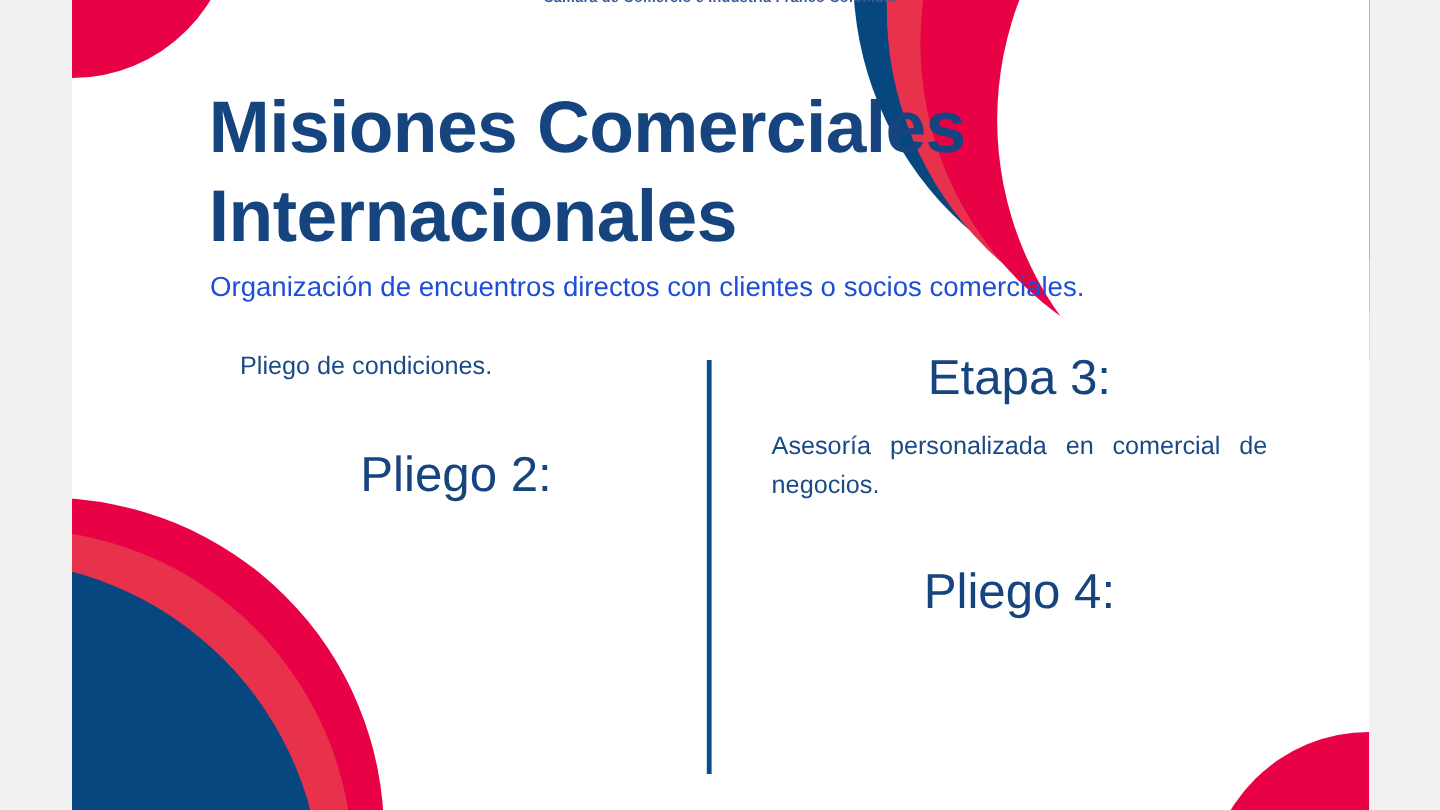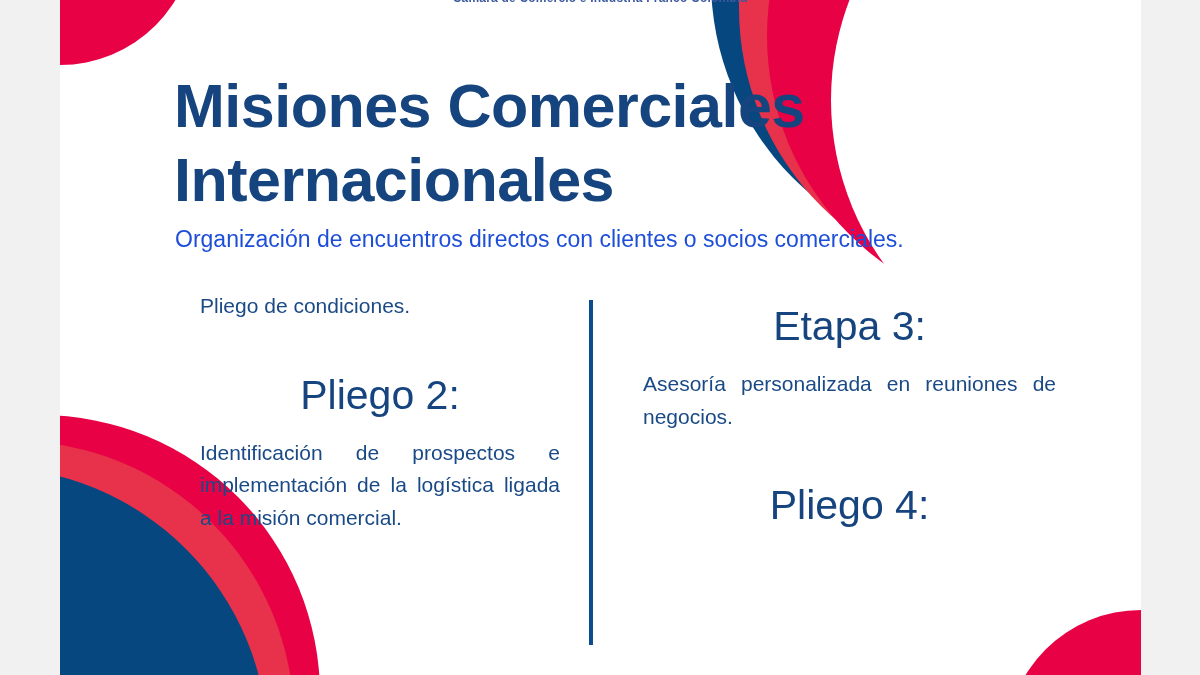--- a/index.html
+++ b/index.html
@@ -126,21 +126,21 @@
     height: 345px;
     background: #0c4b8c;
     z-index: 6;
   }
 
   .col {
     position: absolute;
     top: 290px;
   }
   .col-left  { left: 140px;  width: 360px; }
-  .col-right { left: 583px;  width: 413px; margin-top: 12px; }
+  .col-right { left: 583px;  width: 413px; }
 
   .stage-block { margin-bottom: 48px; }
 
   .stage-heading {
     font-size: 41px;
     color: #16447e;
     line-height: 1.18;
     margin: 0 0 18px 0;
     font-weight: normal;
   }
@@ -188,30 +188,29 @@
       <div class="divider"></div>
 
       <div class="col col-left">
 
         <div class="stage-block">
           <p class="stage-body single-line">Pliego de condiciones.</p>
         </div>
 
         <div class="stage-block">
           <div class="stage-heading">Pliego 2:</div>
-          <p class="stage-body">Identificación de prospectos e implementación de la logística ligada a la misión comercial.</p>
         </div>
 
       </div>
 
       <div class="col col-right">
 
         <div class="stage-block">
           <div class="stage-heading">Etapa 3:</div>
-          <p class="stage-body">Asesoría personalizada en reuniones de negocios.</p>
+          <p class="stage-body">Asesoría personalizada en comercial de negocios.</p>
         </div>
 
         <div class="stage-block">
           <div class="stage-heading">Pliego 4:</div>
         </div>
 
       </div>
 
     </div>
   </div>

